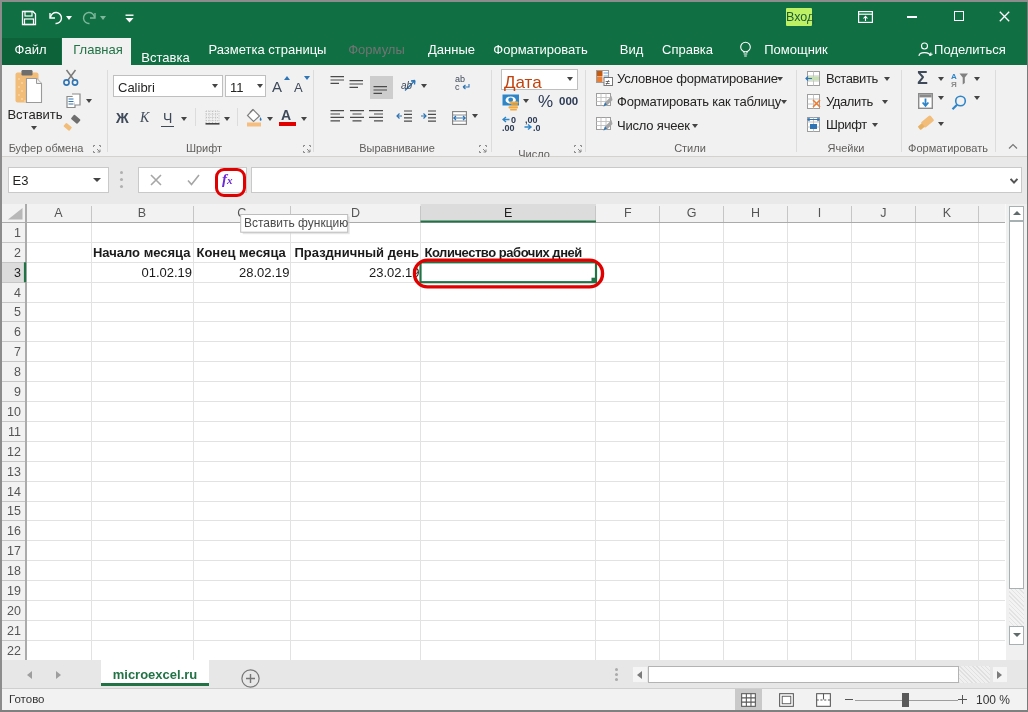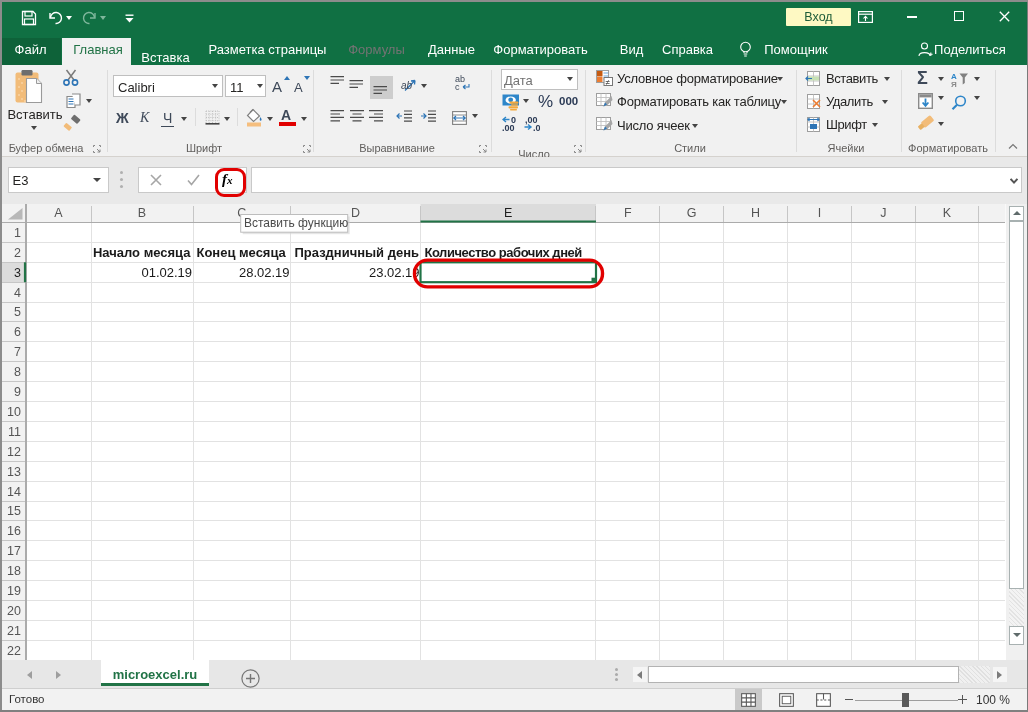--- a/index.html
+++ b/index.html
@@ -22,21 +22,21 @@
 <div class="ab" style="left:66px;top:16px;width:0;height:0;border-left:3.5px solid transparent;border-right:3.5px solid transparent;border-top:4px solid #fff;"></div>
 <svg class="ab" style="left:81px;top:11px;" width="16" height="14" viewBox="0 0 16 14">
 <path d="M14 2 V7 H9" fill="none" stroke="#7FB79C" stroke-width="1.4"></path>
 <path d="M13.5 6.5 A5.5 5.5 0 1 0 8.5 12.5" fill="none" stroke="#7FB79C" stroke-width="1.4"></path>
 </svg>
 <div class="ab" style="left:100px;top:16px;width:0;height:0;border-left:3.5px solid transparent;border-right:3.5px solid transparent;border-top:4px solid #7FB79C;"></div>
 <svg class="ab" style="left:125px;top:14px;" width="9" height="10" viewBox="0 0 9 10">
 <path d="M0.5 1.2 H8.5" stroke="#fff" stroke-width="1.4"></path>
 <path d="M0.5 4 L4.5 8.5 L8.5 4 Z" fill="#fff"></path>
 </svg>
-<div class="ab" style="left:786px;top:8px;width:65px;height:18px;background:#fef9c3;border-radius:1px;text-align:center;line-height:18px;font-size:12.5px;color:#1d5c38;">Вход</div>
+<div class="ab" style="left:786px;top:8px;width:26px;height:18px;background:#bef264;border-radius:1px;text-align:center;line-height:18px;font-size:12.5px;color:#1d5c38;">Вход</div>
 <svg class="ab" style="left:858px;top:11px;" width="15" height="12" viewBox="0 0 15 12">
 <rect x="0.6" y="0.6" width="13.8" height="10.8" fill="none" stroke="#fff" stroke-width="1.2"></rect>
 <path d="M0.6 3.2 H14.4" stroke="#fff" stroke-width="1.2"></path>
 <path d="M7.5 10 V5.5 M5.5 7.5 L7.5 5.3 L9.5 7.5" fill="none" stroke="#fff" stroke-width="1.1"></path>
 </svg>
 <div class="ab" style="left:907px;top:16px;width:10px;height:1.5px;background:#fff;"></div>
 <div class="ab" style="left:954px;top:11px;width:8px;height:8px;border:1.3px solid #fff;"></div>
 <svg class="ab" style="left:999px;top:11px;" width="11" height="11" viewBox="0 0 11 11">
 <path d="M0.8 0.8 L10.2 10.2 M10.2 0.8 L0.8 10.2" stroke="#fff" stroke-width="1.3"></path>
 </svg>
@@ -198,21 +198,21 @@
 <path d="M8 1 H16 M8 4.4 H16 M8 7.8 H16 M8 11.2 H16" stroke="#4A4A4A" stroke-width="1.2"></path>
 <path d="M1 6 L5.5 6 M3.5 3.5 L6 6 L3.5 8.5" fill="none" stroke="#2E75B6" stroke-width="1.2"></path>
 </svg>
 <svg class="ab" style="left:452px;top:110.5px;" width="15" height="14" viewBox="0 0 15 14">
 <rect x="0.6" y="0.6" width="13.8" height="12.8" fill="#fff" stroke="#808080" stroke-width="1.1"></rect>
 <path d="M0.6 4 H14.6 M0.6 10 H14.6" stroke="#808080" stroke-width="0.9"></path>
 <path d="M2 7 H13 M4 5 L1.8 7 L4 9 M11 5 L13.2 7 L11 9" fill="none" stroke="#2E75B6" stroke-width="1.2"></path>
 </svg>
 <div class="ab" style="left:472px;top:114px;width:0;height:0;border-left:3.5px solid transparent;border-right:3.5px solid transparent;border-top:4px solid #444;"></div>
 <div class="ab" style="left:500.5px;top:68.8px;width:77px;height:21.2px;background:#fff;border:1px solid #BFBFBF;box-sizing:border-box;"></div>
-<div class="ab" style="left:504px;top:72.5px;font-size:13px;color:#737373;">Дата</div>
+<div class="ab" style="left:504px;top:72.5px;font-size:17px;color:#c2410c;">Дата</div>
 <div class="ab" style="left:567px;top:77px;width:0;height:0;border-left:3.5px solid transparent;border-right:3.5px solid transparent;border-top:4px solid #444;"></div>
 <svg class="ab" style="left:502px;top:93.5px;" width="21" height="17" viewBox="0 0 21 17">
 <rect x="0.5" y="0.5" width="16.5" height="11" fill="#2E86C9"></rect>
 <ellipse cx="8.7" cy="6" rx="5.2" ry="3.6" fill="#fff"></ellipse>
 <circle cx="8.7" cy="5.8" r="2.4" fill="#2E86C9"></circle>
 <g fill="#F5A93B">
         <rect x="7.5" y="7.5" width="9" height="2.2" rx="1"></rect>
         <rect x="9" y="10.2" width="7" height="1.6" rx="0.8"></rect>
         <rect x="6.5" y="12.2" width="9.5" height="2.4" rx="1"></rect>
         <rect x="8" y="15" width="7" height="1.5" rx="0.7"></rect>
@@ -309,21 +309,21 @@
 <div class="ab" style="left:12.5px;top:173px;font-size:13px;color:#252423;">E3</div>
 <div class="ab" style="left:93px;top:178px;width:0;height:0;border-left:4px solid transparent;border-right:4px solid transparent;border-top:4.5px solid #444;"></div>
 <div class="ab" style="left:120px;top:171px;width:3px;height:3px;background:#B0B0B0;border-radius:50%;box-shadow:0 7px 0 #B0B0B0, 0 14px 0 #B0B0B0;"></div>
 <div class="ab" style="left:138px;top:167px;width:109px;height:26px;background:#fff;border:1px solid #C9C9C9;box-sizing:border-box;"></div>
 <svg class="ab" style="left:150px;top:174px;" width="12" height="12" viewBox="0 0 12 12">
 <path d="M1 1 L11 11 M11 1 L1 11" stroke="#A6A6A6" stroke-width="1.6"></path>
     </svg>
 <svg class="ab" style="left:187px;top:174px;" width="13" height="12" viewBox="0 0 13 12">
 <path d="M1 6.5 L4.5 10.5 L12 1" fill="none" stroke="#A6A6A6" stroke-width="1.6"></path>
     </svg>
-<div class="ab" style="left:222px;top:171px;width:22px;font-size:15px;font-weight:bold;font-style:italic;font-family:'Liberation Serif',serif;color:#000000;">f<span style="font-size:11px;">x</span></div>
+<div class="ab" style="left:222px;top:171px;width:22px;font-size:15px;font-weight:bold;font-style:italic;font-family:'Liberation Serif',serif;color:#6d28d9;">f<span style="font-size:11px;">x</span></div>
 <div class="ab" style="left:251px;top:167px;width:771px;height:26px;background:#fff;border:1px solid #C9C9C9;box-sizing:border-box;"></div>
 <svg class="ab" style="left:1009.5px;top:177.5px;" width="8" height="7" viewBox="0 0 8 7">
 <path d="M0.6 0.8 L4 4.6 L7.4 0.8" fill="none" stroke="#555" stroke-width="2"></path>
     </svg>
 <div class="ab" style="left:214.5px;top:167.5px;width:31px;height:29.5px;border:3.2px solid #E10000;border-radius:9px;box-sizing:border-box;"></div>
 <svg class="ab" style="left:0;top:204.0px;" width="1005.5" height="456.29999999999995" viewBox="0 0 1005.5 456.29999999999995">
       <rect x="0" y="0" width="1005.5" height="456.29999999999995" fill="#fff"></rect>
       <rect x="0" y="0" width="1005.5" height="18.5" fill="#F2F2F2"></rect>
       <rect x="0" y="18.5" width="26" height="437.79999999999995" fill="#F2F2F2"></rect>
       <rect x="420.5" y="0" width="175.5" height="18.5" fill="#DCDCDC"></rect>

